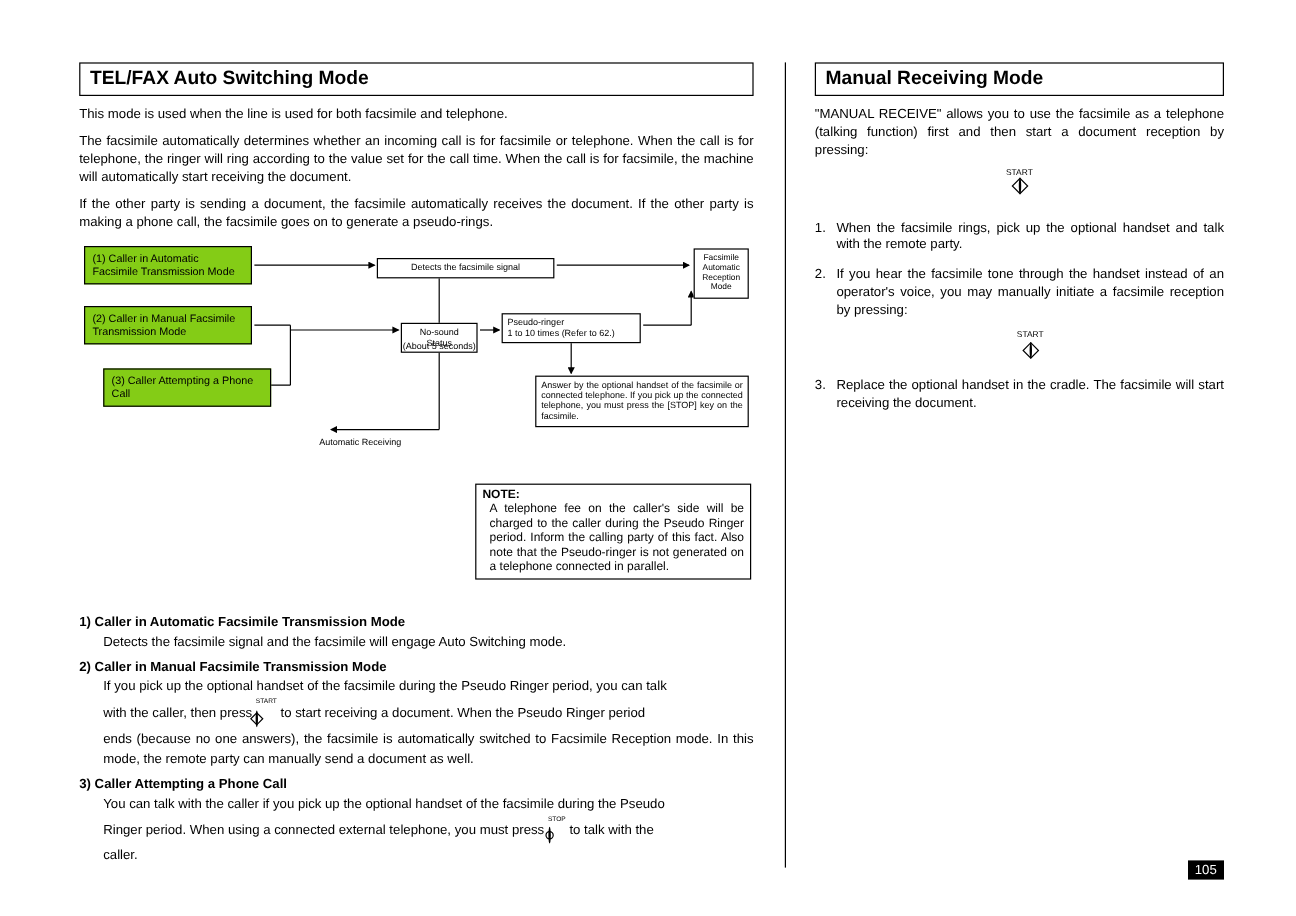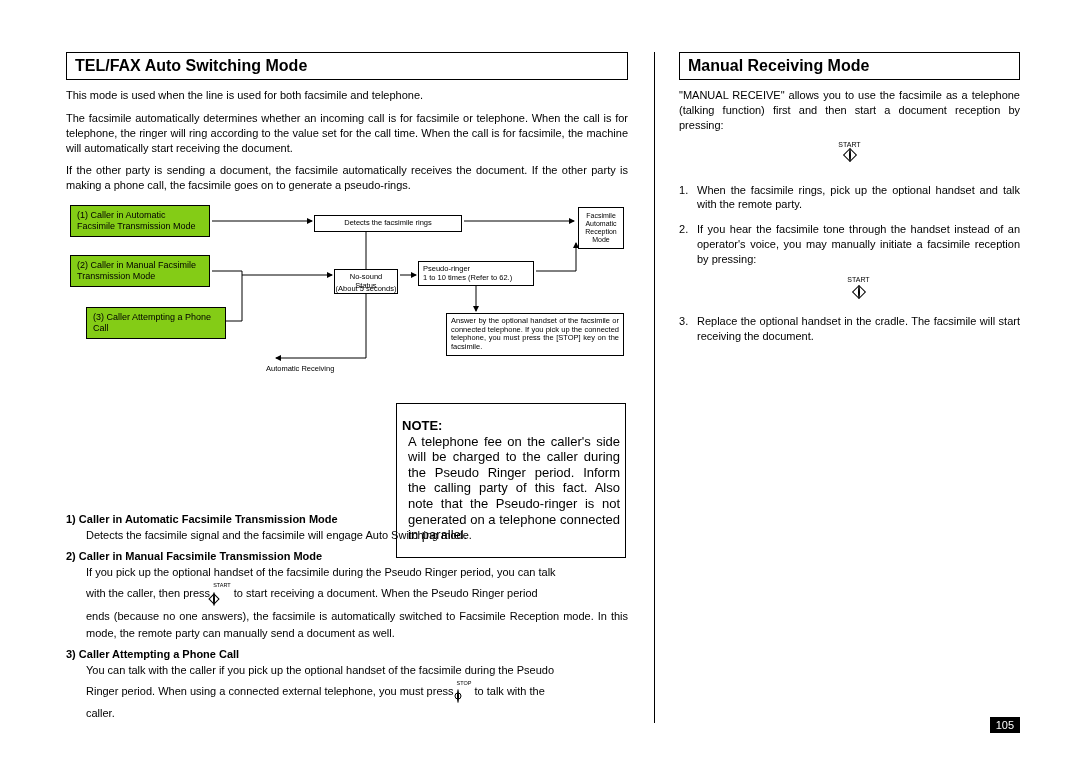--- a/index.html
+++ b/index.html
@@ -61,22 +61,22 @@
   .tiny { font-size: 7px; line-height: 1.15; }
   .label-free {
     position: absolute;
     font-size: 7.5px;
     line-height: 1.1;
     text-align: center;
   }
   .note-box {
     position: absolute;
     border: 1px solid #000;
-    padding: 14px 5px;
-    font-size: 13px;
+    padding: 3px 5px;
+    font-size: 10px;
     line-height: 1.2;
     text-align: justify;
   }
   .bold-small {
     font-size: 11px;
     font-weight: bold;
     margin-top: 6px;
   }
   .indent-block {
     text-align: justify;
@@ -208,21 +208,21 @@
         <line x1="410" y1="82" x2="410" y2="108" stroke="#000" stroke-width="1" marker-end="url(#ah)"></line>
 
         <line x1="300" y1="18" x2="300" y2="155" stroke="#000" stroke-width="1"></line>
         <line x1="300" y1="155" x2="210" y2="155" stroke="#000" stroke-width="1" marker-end="url(#ah)"></line>
       </svg>
 
       <div class="dbox gray" style="left:4px; top:2px; width:140px;">(1) Caller in Automatic Facsimile Transmission Mode</div>
       <div class="dbox gray" style="left:4px; top:52px; width:140px;">(2) Caller in Manual Facsimile Transmission Mode</div>
       <div class="dbox gray" style="left:20px; top:104px; width:140px;">(3) Caller Attempting a Phone Call</div>
 
-      <div class="dbox small" style="left:248px; top:12px; width:148px; text-align:center;">Detects the facsimile rings</div>
+      <div class="dbox small" style="left:248px; top:12px; width:148px; text-align:center;">Detects the facsimile signal</div>
 
       <div class="dbox small" style="left:268px; top:66px; width:64px; text-align:center;">No-sound Status</div>
       <div class="label-free" style="left:268px; top:82px; width:64px;">(About 5 seconds)</div>
 
       <div class="dbox small" style="left:352px; top:58px; width:116px; white-space:pre-line;">Pseudo-ringer
 1 to 10 times (Refer to 62.)</div>
 
       <div class="dbox tiny" style="left:512px; top:4px; width:46px; text-align:center;">Facsimile Automatic Reception Mode</div>
 
       <div class="dbox small" style="left:344px; top:110px; width:178px; text-align:justify;margin-left:36px;">Answer by the optional handset of the facsimile or connected telephone. If you pick up the connected telephone, you must press the [STOP] key on the facsimile.</div>

